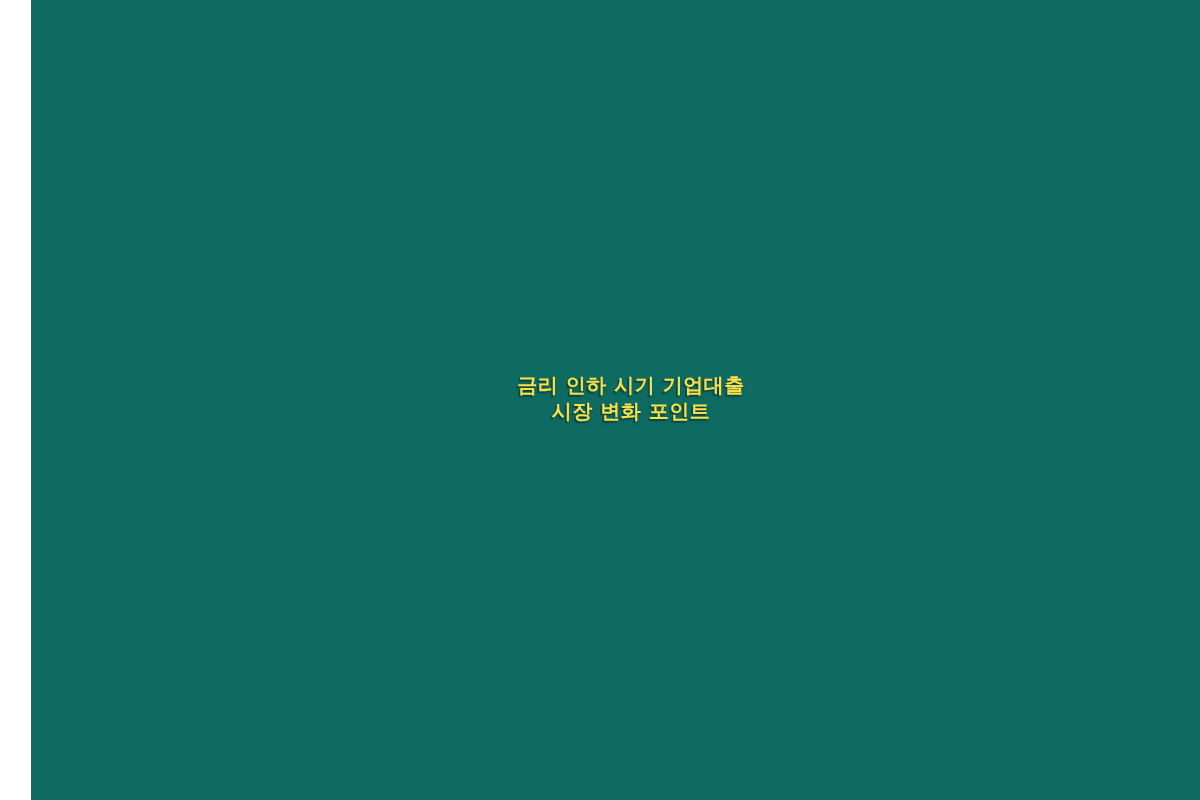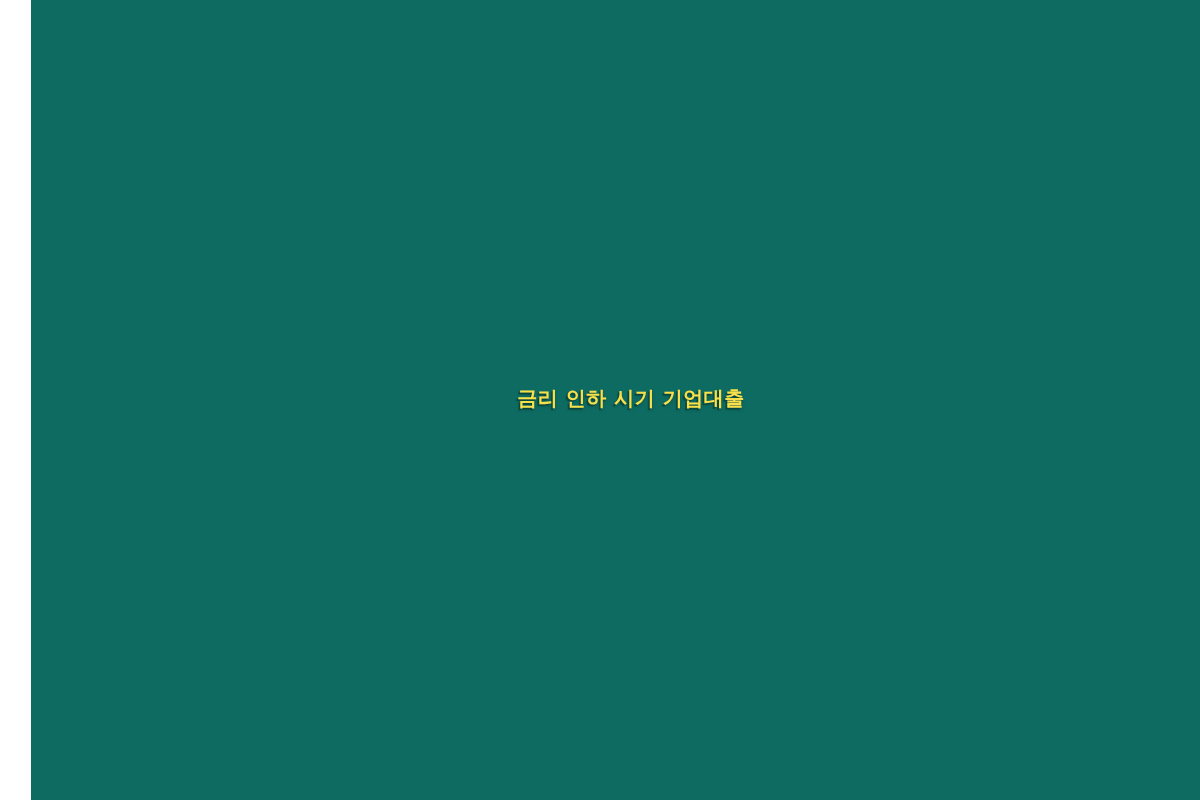--- a/index.html
+++ b/index.html
@@ -67,16 +67,17 @@
 </style>
 </head>
 <body>
 
 <div id="thumbnail-card" style="background-color: rgb(14, 107, 97);">
 
   <div id="headline-block">
 
     <span class="headline-line line-1" style="color: rgb(248, 224, 75); text-shadow: rgba(8, 58, 52, 0.55) -2px 2px 0px, rgba(8, 58, 52, 0.45) -1px 1px 0px, rgba(8, 58, 52, 0.35) 0px 2px 3px; font-size: 20px;">금리 인하 시기 기업대출</span>
 
+    <span class="headline-line line-2" style="color: rgb(248, 224, 75); text-shadow: rgba(8, 58, 52, 0.55) -2px 2px 0px, rgba(8, 58, 52, 0.45) -1px 1px 0px, rgba(8, 58, 52, 0.35) 0px 2px 3px; font-size: 20px;">시장 변화 포인트</span>
 
   </div>
 
 </div>
 
 </body></html>

